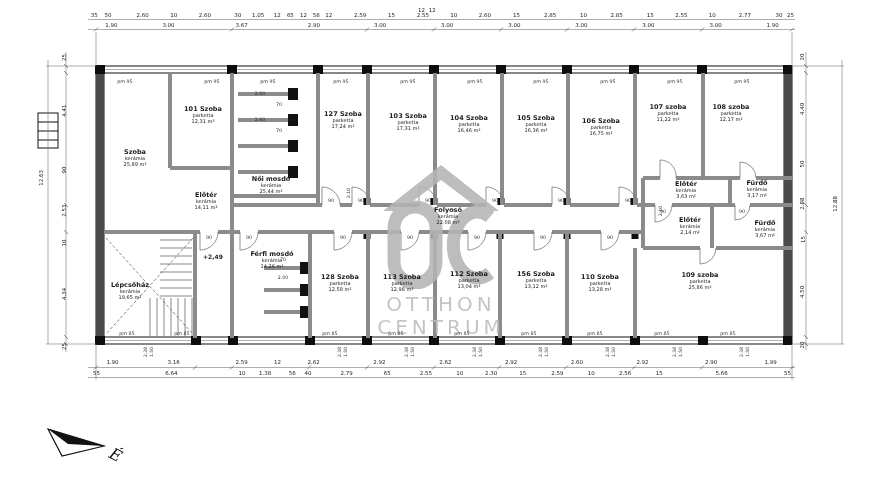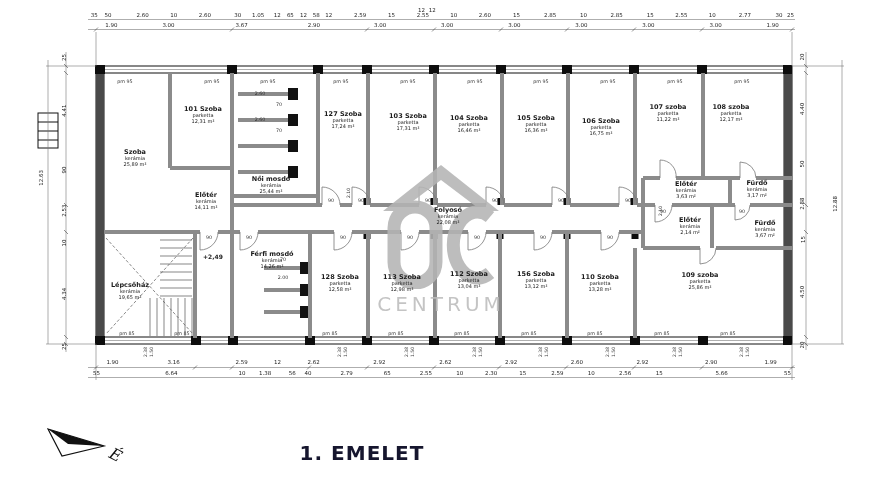--- a/index.html
+++ b/index.html
@@ -222,20 +222,21 @@
       <path d="M804,64 L808,68 M804,71 L808,75 M804,203 L808,207 M804,230 L808,234 M804,335 L808,339 M804,342 L808,346" stroke="#444"></path>
     </g>
   </svg>
 
   <div class="watermark">
     <svg width="150" height="126" viewBox="0 0 150 126">
       <polygon points="17,48 75,2 133,48 116,48 75,17 34,48" fill="#b5b5b5"></polygon>
       <rect x="28" y="44" width="42" height="76" rx="21" fill="none" stroke="#b5b5b5" stroke-width="13"></rect>
       <path d="M124,54 A24 33 0 1 0 124,110" fill="none" stroke="#b5b5b5" stroke-width="13"></path>
     </svg>
+    <div class="wm-line">OTTHON</div>
     <div class="wm-line">CENTRUM</div>
   </div>
 
   <div class="room" style="left:135px;top:158px">
     <span class="rn">Szoba</span>
     <span class="rm">kerámia</span>
     <span class="ra">25,89 m²</span>
   </div>
   <div class="room" style="left:203px;top:115px">
     <span class="rn">101 Szoba</span>
@@ -527,21 +528,20 @@
       <span class="dim" style="flex-grow: 4.4;">4.40</span>
       <span class="dim" style="flex-grow: 0.5;">50</span>
       <span class="dim" style="flex-grow: 2.88;">2.88</span>
       <span class="dim" style="flex-grow: 0.15;">15</span>
       <span class="dim" style="flex-grow: 4.5;">4.50</span>
       <span class="dim" style="flex-grow: 0.2;">20</span>
     </div>
   <span class="tot" style="left:38px;top:170px">12.63</span>
   <span class="tot" style="left:832px;top:196px">12.88</span>
 
-  <div class="title">1. EMELET</div>
 
   <div class="north">
     <svg width="100" height="60" viewBox="0 0 100 60">
       <polygon points="6,16 62,33 26,31" fill="#111"></polygon>
       <polygon points="6,16 62,33 20,43" fill="none" stroke="#111" stroke-width="1.2"></polygon>
       <text x="66" y="44" font-size="16" font-style="italic" font-family="DejaVu Serif, serif" fill="#111" transform="rotate(28 66 44)">É</text>
     </svg>
   </div>
 
 </div>

